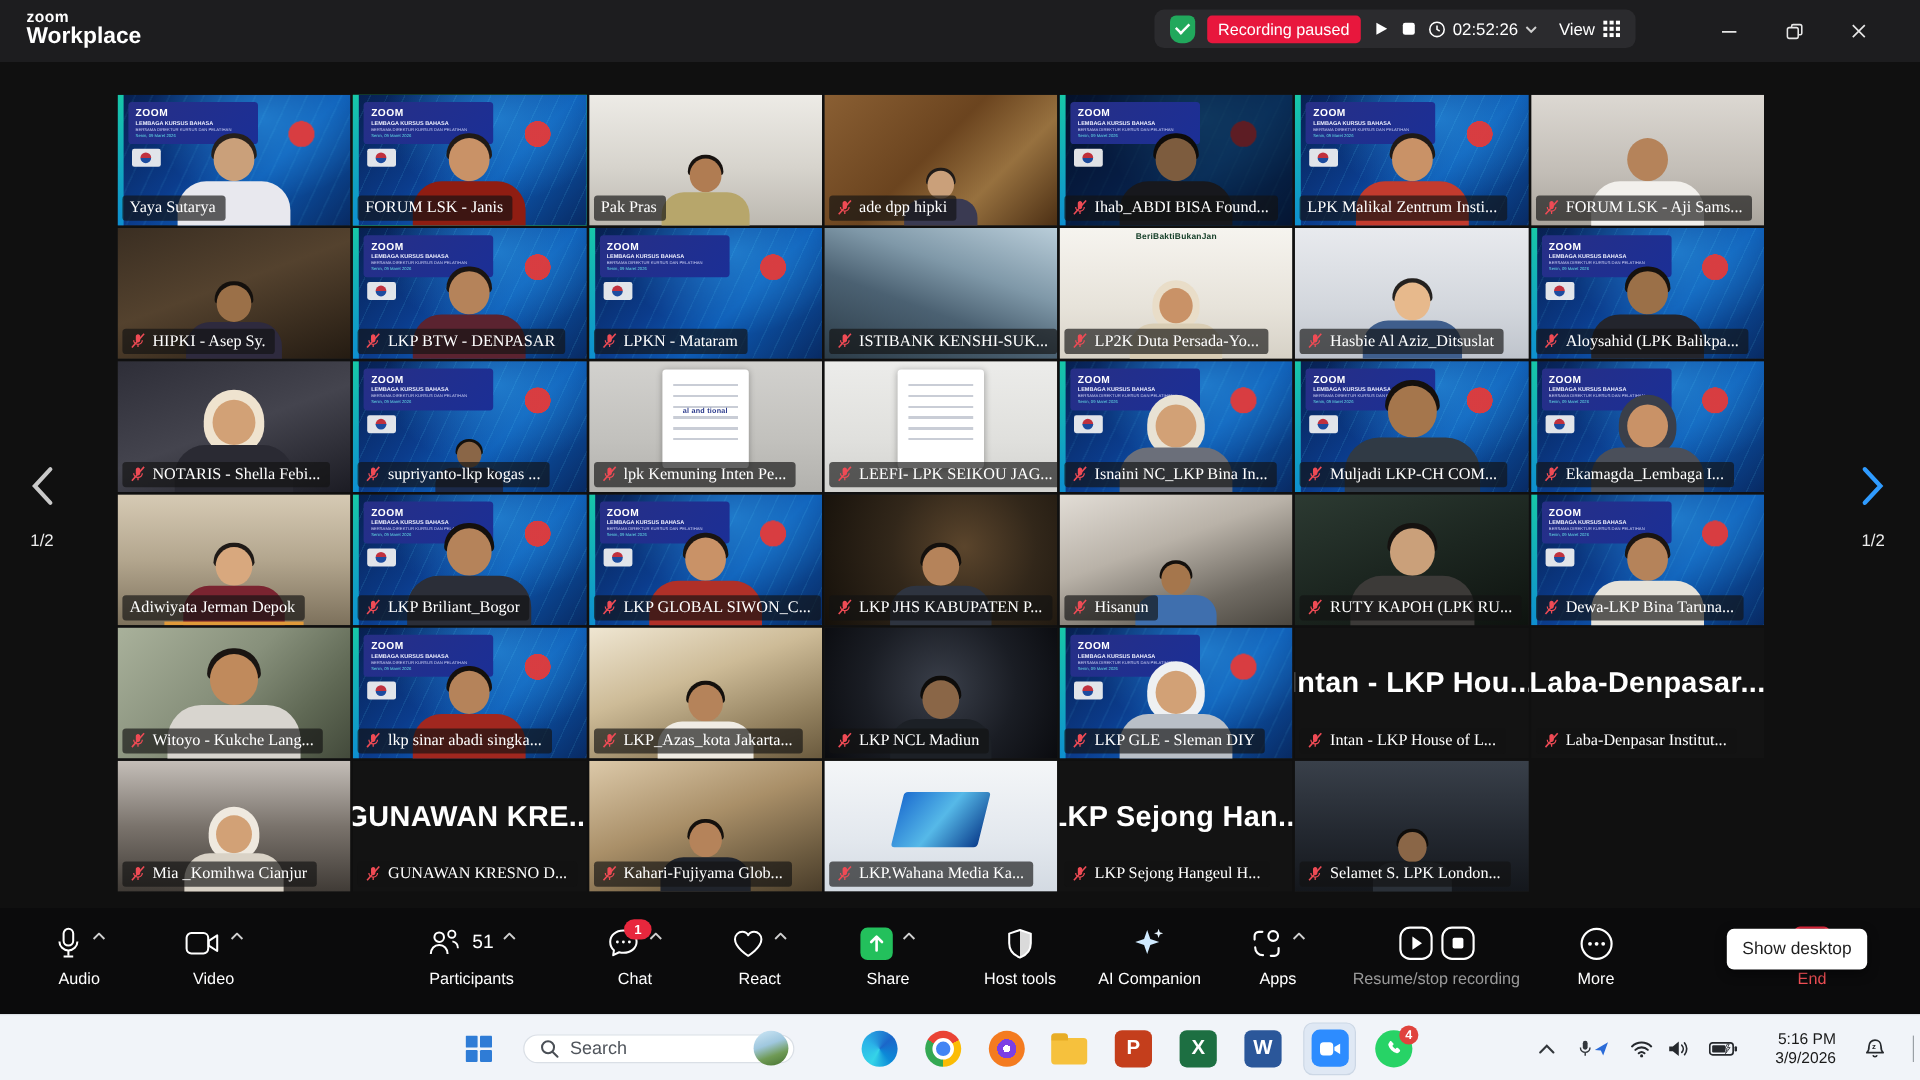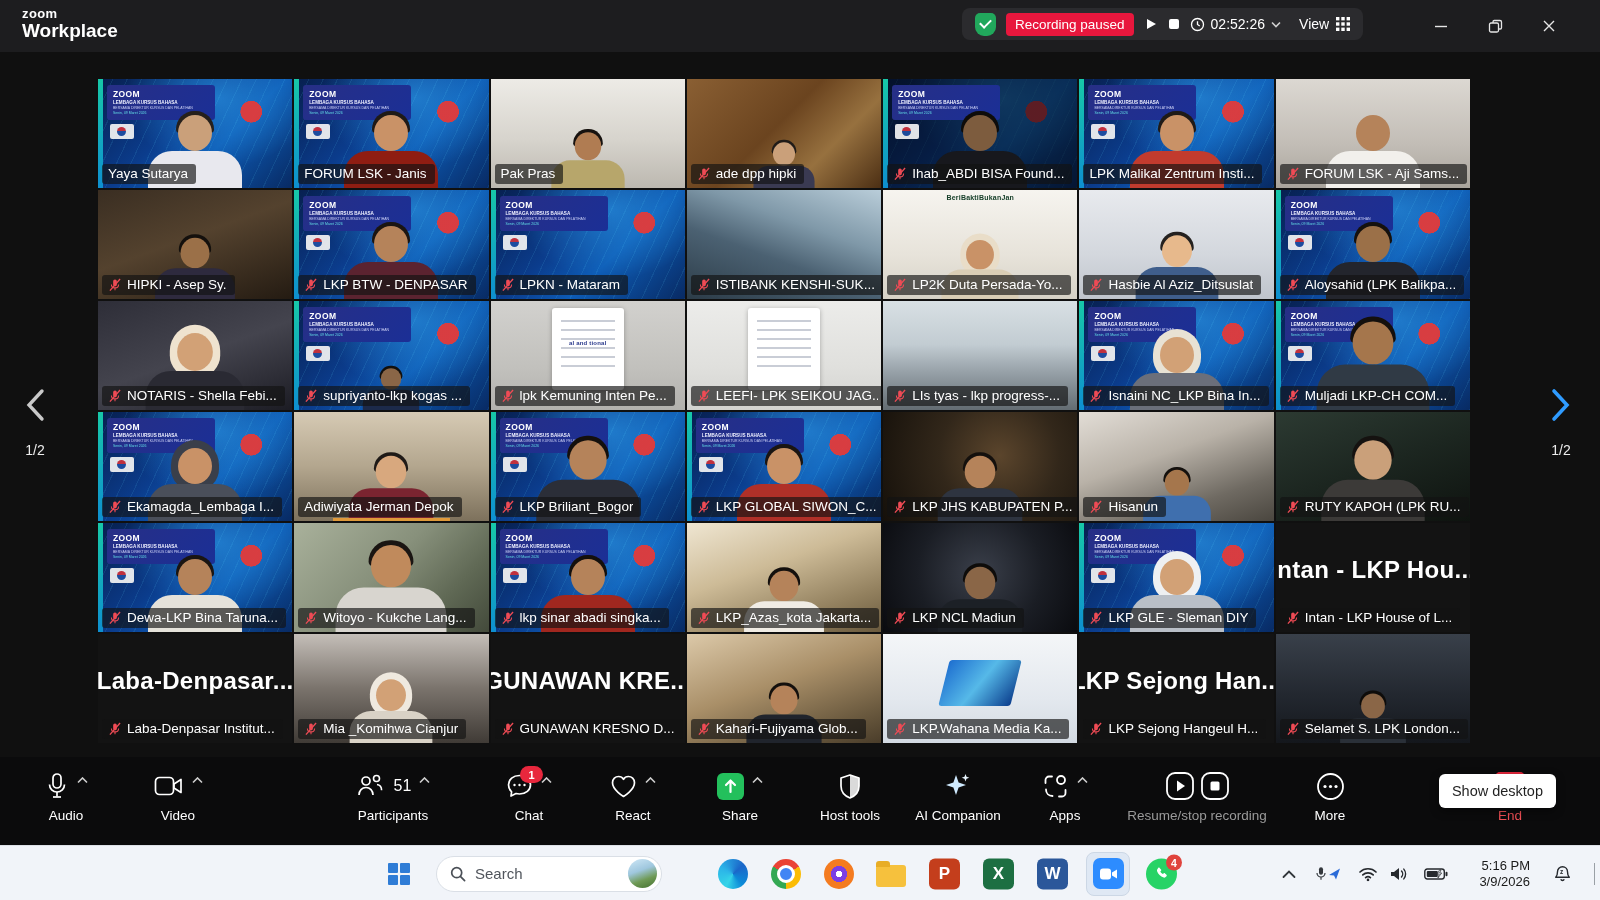--- a/index.html
+++ b/index.html
@@ -47,21 +47,21 @@
   .p-hair{position:absolute;left:50%;top:-2px;transform:translateX(-50%);width:38px;height:22px;border-radius:19px 19px 4px 4px;}
   .p-head{position:absolute;left:50%;top:2px;transform:translateX(-50%);width:34px;height:36px;border-radius:50%;}
   .p-torso{position:absolute;left:50%;bottom:0;transform:translateX(-50%);width:94px;height:42px;border-radius:24px 24px 0 0;}
   .doc-card{position:absolute;left:50%;top:44%;transform:translate(-50%,-50%);width:72px;height:82px;background:#fff;border-radius:3px;box-shadow:0 1px 5px rgba(0,0,0,.28);z-index:1;}
   .doc-card:after{content:"";position:absolute;left:9px;right:9px;top:12px;height:54px;background:repeating-linear-gradient(180deg,#c9cdd6 0 2px,transparent 2px 9px);}
   .logo-graphic{position:absolute;left:50%;top:45%;width:72px;height:46px;transform:translate(-50%,-50%) skewX(-14deg);background:linear-gradient(120deg,#1e6fd0,#56b9e8 50%,#0c3f8e);border-radius:3px;z-index:1;}
   .top-text{position:absolute;top:4px;left:0;right:0;text-align:center;font-size:7px;font-weight:700;color:#17402a;z-index:3;letter-spacing:.2px;}
   .v-doc .top-text{top:36%;color:#2b3a8c;font-size:6px;font-weight:700;}
   .big{position:absolute;left:0;right:0;top:0;bottom:16px;display:flex;align-items:center;justify-content:center;color:#fff;font-weight:700;font-size:24px;letter-spacing:.3px;white-space:nowrap;overflow:hidden;z-index:2;}
   .audioline{position:absolute;left:20%;right:20%;bottom:0;height:3px;background:#e09a3a;z-index:4;}
-  .name{position:absolute;left:4px;bottom:4px;max-width:93%;display:flex;align-items:center;gap:5px;background:rgba(18,18,18,.66);border-radius:3px;padding:2px 8px 3px 6px;z-index:4;}
+  .name{position:absolute;left:4px;bottom:4px;max-width:93%;display:flex;align-items:center;gap:5px;background:rgba(18,18,18,.66);border-radius:3px;padding:2px 8px 3px 6px;z-index:4;font-family:Liberation Serif, serif;}
   .name-label{color:#fff;font-size:13.5px;white-space:nowrap;overflow:hidden;}
   .mic-muted-icon{flex:0 0 auto;}
 
   
   .pager{position:absolute;top:336px;width:70px;display:flex;flex-direction:column;align-items:center;gap:20px;z-index:5;}
   .pager.left{left:0;}
   .pager.right{right:4px;}
   .pg-label{color:#ececec;font-size:14px;}
 
   
@@ -74,21 +74,21 @@
   .chev{margin-top:-12px;}
   .badge-red{position:absolute;top:-7px;right:-10px;min-width:17px;height:17px;border-radius:9px;background:#e8273d;color:#fff;font-size:11px;font-weight:700;display:flex;align-items:center;justify-content:center;padding:0 3px;}
   .pcount{font-size:16px;color:#fff;margin-left:2px;}
   .share-ic{width:27px;height:27px;border-radius:6px;background:#23c05c;display:flex;align-items:center;justify-content:center;}
   .tooltip{position:absolute;right:44px;top:17px;background:#fff;color:#1f1f1f;font-size:14.5px;padding:9px 13px;border-radius:6px;box-shadow:0 3px 10px rgba(0,0,0,.45);z-index:9;white-space:nowrap;margin-left:20px;}
   .end-ic{width:26px;height:18px;border-radius:5px;border:2px solid #e8273d;margin-top:-6px;}
 
   
   .taskbar{position:absolute;left:0;right:0;top:845px;height:55px;background:#f1f4f9;border-top:1px solid #dde1e7;}
   .tb{position:absolute;top:50%;transform:translateY(-50%);display:flex;align-items:center;justify-content:center;}
-  .searchpill{left:436px;width:226px;height:36px;background:#fff;border:1px solid #dadfe6;border-radius:18px;justify-content:flex-start;padding:0 4px 0 13px;box-sizing:border-box;gap:9px;}
+  .searchpill{left:436px;width:226px;height:24px;background:#fff;border:1px solid #dadfe6;border-radius:18px;justify-content:flex-start;padding:0 4px 0 13px;box-sizing:border-box;gap:9px;}
   .searchtxt{color:#50555c;font-size:15px;flex:1;}
   .weather{width:29px;height:29px;border-radius:50%;background:linear-gradient(160deg,#cfe8f7 0%,#9fc7de 40%,#6f9a55 68%,#44702f 100%);}
   .appletter{width:31px;height:31px;border-radius:6px;color:#fff;font-weight:700;font-size:17px;display:flex;align-items:center;justify-content:center;}
   .circle30{width:30px;height:30px;border-radius:50%;position:relative;}
   .edge{background:conic-gradient(from 210deg,#35d4e8,#2bb3e8 25%,#1b66c9 55%,#0c8ad8 80%,#35d4e8);}
   .chrome{background:conic-gradient(from -60deg,#ea4335 0 120deg,#fbbc05 0 240deg,#34a853 0 360deg);}
   .chrome:after{content:"";position:absolute;left:50%;top:50%;transform:translate(-50%,-50%);width:12px;height:12px;border-radius:50%;background:#4285f4;border:3px solid #fff;}
   .oprof{background:radial-gradient(circle at 50% 50%,#fff 0 3px,#7b3fe4 3px 8px,#f47b20 8px 100%);}
   .folder{width:30px;height:22px;background:#f6c13d;border-radius:3px;position:relative;margin-top:4px;}
   .folder:before{content:"";position:absolute;top:-4px;left:0;width:14px;height:6px;background:#e8ad26;border-radius:3px 3px 0 0;}
@@ -540,33 +540,20 @@
     <div class="name">
       <svg class="mic-muted-icon" width="14" height="14" viewBox="0 0 16 16">
         <path d="M8 1.8c-1.25 0-2.1.95-2.1 2.1v3.5c0 1.15.85 2.1 2.1 2.1s2.1-.95 2.1-2.1V3.9c0-1.15-.85-2.1-2.1-2.1z" fill="#ef4b55"></path>
         <path d="M3.9 7.4c0 2.2 1.8 3.9 4.1 3.9s4.1-1.7 4.1-3.9" fill="none" stroke="#ef4b55" stroke-width="1.2"></path>
         <line x1="8" y1="11.3" x2="8" y2="14" stroke="#ef4b55" stroke-width="1.2"></line>
         <line x1="2.2" y1="14.4" x2="13.8" y2="1.2" stroke="#ef4b55" stroke-width="1.5"></line>
       </svg>
       <span class="name-label">LEEFI- LPK SEIKOU JAG...</span>
     </div>
   </div>
-        <div class="tile v-cam">
-    <div class="bg" style="background: linear-gradient(rgb(216, 224, 228) 0%, rgb(194, 204, 210) 40%, rgb(151, 161, 168) 65%, rgb(99, 108, 114) 100%);"></div>
-
-    <div class="name">
-      <svg class="mic-muted-icon" width="14" height="14" viewBox="0 0 16 16">
-        <path d="M8 1.8c-1.25 0-2.1.95-2.1 2.1v3.5c0 1.15.85 2.1 2.1 2.1s2.1-.95 2.1-2.1V3.9c0-1.15-.85-2.1-2.1-2.1z" fill="#ef4b55"></path>
-        <path d="M3.9 7.4c0 2.2 1.8 3.9 4.1 3.9s4.1-1.7 4.1-3.9" fill="none" stroke="#ef4b55" stroke-width="1.2"></path>
-        <line x1="8" y1="11.3" x2="8" y2="14" stroke="#ef4b55" stroke-width="1.2"></line>
-        <line x1="2.2" y1="14.4" x2="13.8" y2="1.2" stroke="#ef4b55" stroke-width="1.5"></line>
-      </svg>
-      <span class="name-label">LIs tyas - lkp progress-...</span>
-    </div>
-  </div>
         <div class="tile v-vb">
     <div class="bg"></div>
     <div class="flag-kr"></div>
     <div class="event-card">
       <div class="ec-zoom">ZOOM</div>
       <div class="ec-1">LEMBAGA KURSUS BAHASA</div>
       <div class="ec-2">BERSAMA DIREKTUR KURSUS DAN PELATIHAN</div>
       <div class="ec-3">Senin, 09 Maret 2026</div>
     </div>
     <div class="person">

